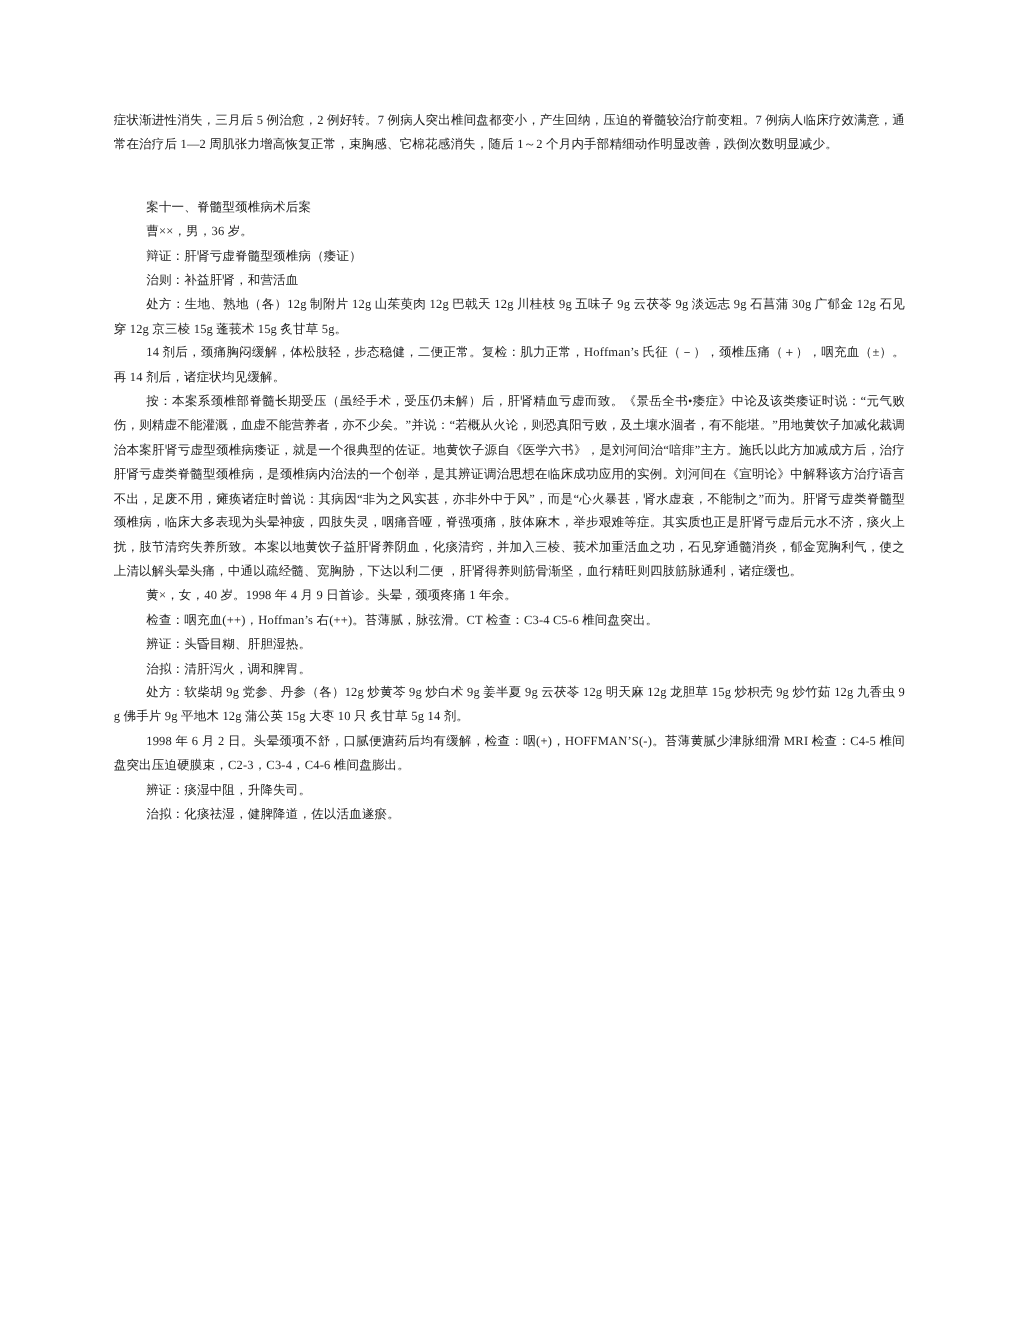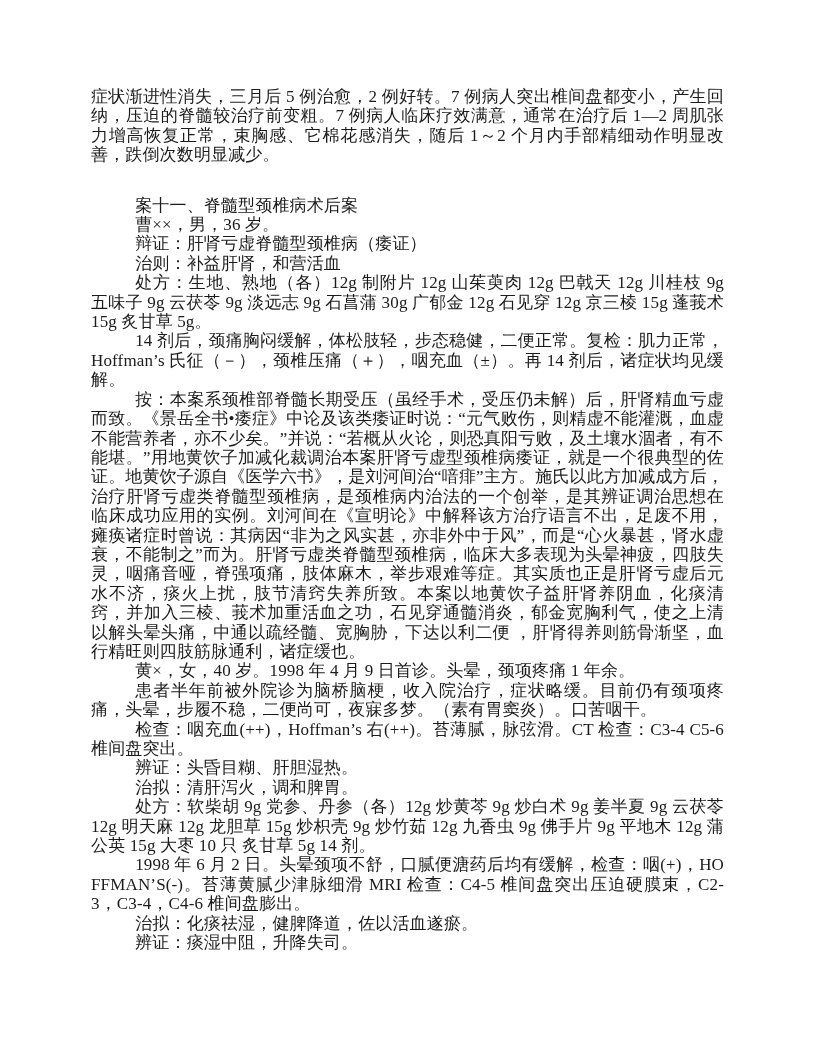--- a/index.html
+++ b/index.html
@@ -9,21 +9,21 @@
   }
   .page {
     position: relative;
     width: 816px;
     height: 1056px;
     box-sizing: border-box;
     padding: 87px 92px 16px 91px;
     background: #ffffff;
     overflow: hidden;
     font-family: "Liberation Serif", "DejaVu Serif", serif;
-    font-size: 17px;
+    font-size: 10px;
     line-height: 19.4px;
     color: #1b1b1b;
   }
   .para {
     margin: 0;
     text-align: justify;
     text-justify: inter-ideograph;
     letter-spacing: 0.15px;
     word-break: break-all;
   }
@@ -41,22 +41,21 @@
   <div>
       <p class="para">症状渐进性消失，三月后 5 例治愈，2 例好转。7 例病人突出椎间盘都变小，产生回纳，压迫的脊髓较治疗前变粗。7 例病人临床疗效满意，通常在治疗后 1—2 周肌张力增高恢复正常，束胸感、它棉花感消失，随后 1～2 个月内手部精细动作明显改善，跌倒次数明显减少。</p>
       <p class="para indent gap">案十一、脊髓型颈椎病术后案</p>
       <p class="para indent">曹××，男，36 岁。</p>
       <p class="para indent">辩证：肝肾亏虚脊髓型颈椎病（痿证）</p>
       <p class="para indent">治则：补益肝肾，和营活血</p>
       <p class="para indent">处方：生地、熟地（各）12g 制附片 12g 山茱萸肉 12g 巴戟天 12g 川桂枝 9g 五味子 9g 云茯苓 9g 淡远志 9g 石菖蒲 30g 广郁金 12g 石见穿 12g 京三棱 15g 蓬莪术 15g 炙甘草 5g。</p>
       <p class="para indent">14 剂后，颈痛胸闷缓解，体松肢轻，步态稳健，二便正常。复检：肌力正常，Hoffman’s 氏征（－），颈椎压痛（＋），咽充血（±）。再 14 剂后，诸症状均见缓解。</p>
       <p class="para indent">按：本案系颈椎部脊髓长期受压（虽经手术，受压仍未解）后，肝肾精血亏虚而致。《景岳全书•痿症》中论及该类痿证时说：“元气败伤，则精虚不能灌溉，血虚不能营养者，亦不少矣。”并说：“若概从火论，则恐真阳亏败，及土壤水涸者，有不能堪。”用地黄饮子加减化裁调治本案肝肾亏虚型颈椎病痿证，就是一个很典型的佐证。地黄饮子源自《医学六书》，是刘河间治“喑痱”主方。施氏以此方加减成方后，治疗肝肾亏虚类脊髓型颈椎病，是颈椎病内治法的一个创举，是其辨证调治思想在临床成功应用的实例。刘河间在《宣明论》中解释该方治疗语言不出，足废不用，瘫痪诸症时曾说：其病因“非为之风实甚，亦非外中于风”，而是“心火暴甚，肾水虚衰，不能制之”而为。肝肾亏虚类脊髓型颈椎病，临床大多表现为头晕神疲，四肢失灵，咽痛音哑，脊强项痛，肢体麻木，举步艰难等症。其实质也正是肝肾亏虚后元水不济，痰火上扰，肢节清窍失养所致。本案以地黄饮子益肝肾养阴血，化痰清窍，并加入三棱、莪术加重活血之功，石见穿通髓消炎，郁金宽胸利气，使之上清以解头晕头痛，中通以疏经髓、宽胸胁，下达以利二便 ，肝肾得养则筋骨渐坚，血行精旺则四肢筋脉通利，诸症缓也。</p>
       <p class="para indent">黄×，女，40 岁。1998 年 4 月 9 日首诊。头晕，颈项疼痛 1 年余。</p>
-      <p class="para indent">患者半年前被外院诊为脑桥脑梗，收入院治疗，症状略缓。目前仍有颈项疼痛，头晕，步履不稳，二便尚可，夜寐多梦。（素有胃窦炎）。口苦咽干。</p>
       <p class="para indent">检查：咽充血(++)，Hoffman’s 右(++)。苔薄腻，脉弦滑。CT 检查：C3-4 C5-6 椎间盘突出。</p>
       <p class="para indent">辨证：头昏目糊、肝胆湿热。</p>
       <p class="para indent">治拟：清肝泻火，调和脾胃。</p>
       <p class="para indent">处方：软柴胡 9g 党参、丹参（各）12g 炒黄芩 9g 炒白术 9g 姜半夏 9g 云茯苓 12g 明天麻 12g 龙胆草 15g 炒枳壳 9g 炒竹茹 12g 九香虫 9g 佛手片 9g 平地木 12g 蒲公英 15g 大枣 10 只 炙甘草 5g 14 剂。</p>
       <p class="para indent">1998 年 6 月 2 日。头晕颈项不舒，口腻便溏药后均有缓解，检查：咽(+)，HOFFMAN’S(-)。苔薄黄腻少津脉细滑 MRI 检查：C4-5 椎间盘突出压迫硬膜束，C2-3，C3-4，C4-6 椎间盘膨出。</p>
+      <p class="para indent">辨证：痰湿中阻，升降失司。</p>
       <p class="para indent">治拟：化痰祛湿，健脾降道，佐以活血遂瘀。</p>
-      <p class="para indent">辨证：痰湿中阻，升降失司。</p>
     </div>
 </div>
 
 </body></html>

